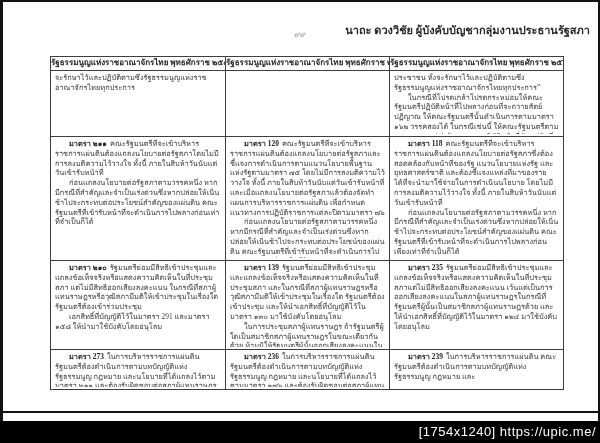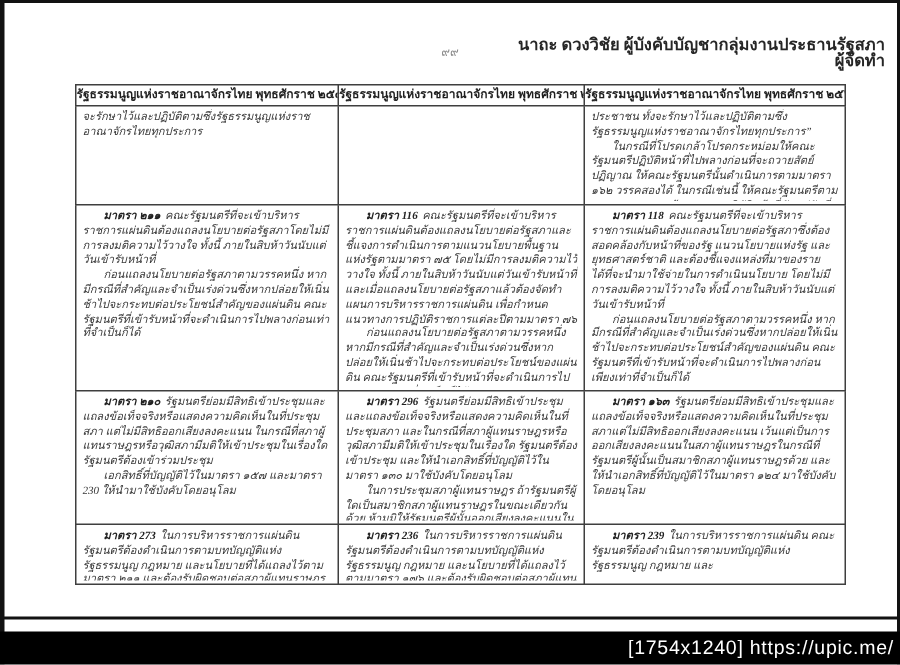--- a/index.html
+++ b/index.html
@@ -30,21 +30,21 @@
   }
   table.cmp th,table.cmp td{
     border:1px solid #3f3f3f;vertical-align:top;
     padding:0;margin:0;
   }
   table.cmp th{
     height:13px;font-size:8px;line-height:12px;font-weight:bold;
     text-align:center;color:#1f1f1f;overflow:hidden;white-space:nowrap;
   }
   table.cmp td{padding:2px 4px;}
-  .cellbox{overflow:hidden;font-style:italic;}
+  .cellbox{overflow:hidden;}
   .r0 .cellbox{height:61px;}
   .r1 .cellbox{height:119px;}
   .r2 .cellbox{height:84px;}
   .r3 .cellbox{height:35px;}
   .para{
     margin:0;font-size:7.4px;line-height:9.8px;color:#383838;
     text-align:left;word-break:break-word;
   }
   .para.indent{text-indent:14px;}
   .lead{font-weight:bold;color:#222;margin-right:3px;text-align:right;}
@@ -64,21 +64,20 @@
 
 <div>
   <div class="edge-top"></div>
   <div class="edge-left"></div>
   <div class="edge-right"></div>
 
   <div class="page-num">๙๙</div>
 
   <div class="credit">
     <div>นาถะ ดวงวิชัย ผู้บังคับบัญชากลุ่มงานประธานรัฐสภา</div>
-    <div>ผู้จัดทำ</div>
   </div>
 
   <table class="cmp">
     <colgroup>
       <col style="width:175px">
         <col style="width:164px">
         <col style="width:174px">
     </colgroup>
     <thead>
       <tr>
@@ -106,47 +105,47 @@
         </tr>
         <tr class="r1">
           <td>
             <div class="cellbox">
               <p class="para indent"><b class="lead">มาตรา ๒๑๑</b>คณะรัฐมนตรีที่จะเข้าบริหารราชการแผ่นดินต้องแถลงนโยบายต่อรัฐสภาโดยไม่มีการลงมติความไว้วางใจ ทั้งนี้ ภายในสิบห้าวันนับแต่วันเข้ารับหน้าที่</p>
               <p class="para indent">ก่อนแถลงนโยบายต่อรัฐสภาตามวรรคหนึ่ง หากมีกรณีที่สำคัญและจำเป็นเร่งด่วนซึ่งหากปล่อยให้เนิ่นช้าไปจะกระทบต่อประโยชน์สำคัญของแผ่นดิน คณะรัฐมนตรีที่เข้ารับหน้าที่จะดำเนินการไปพลางก่อนเท่าที่จำเป็นก็ได้</p>
             </div>
           </td>
           <td>
             <div class="cellbox">
-              <p class="para indent"><b class="lead">มาตรา 116</b>คณะรัฐมนตรีที่จะเข้าบริหารราชการแผ่นดินต้องแถลงนโยบายต่อรัฐสภาและชี้แจงการดำเนินการตามแนวนโยบายพื้นฐานแห่งรัฐตามมาตรา ๗๕ โดยไม่มีการลงมติความไว้วางใจ ทั้งนี้ ภายในสิบห้าวันนับแต่วันเข้ารับหน้าที่ และเมื่อแถลงนโยบายต่อรัฐสภาแล้วต้องจัดทำแผนการบริหารราชการแผ่นดิน เพื่อกำหนดแนวทางการปฏิบัติราชการแต่ละปีตามมาตรา ๗๖</p>
+              <p class="para indent"><b class="lead">มาตรา 120</b>คณะรัฐมนตรีที่จะเข้าบริหารราชการแผ่นดินต้องแถลงนโยบายต่อรัฐสภาและชี้แจงการดำเนินการตามแนวนโยบายพื้นฐานแห่งรัฐตามมาตรา ๗๕ โดยไม่มีการลงมติความไว้วางใจ ทั้งนี้ ภายในสิบห้าวันนับแต่วันเข้ารับหน้าที่ และเมื่อแถลงนโยบายต่อรัฐสภาแล้วต้องจัดทำแผนการบริหารราชการแผ่นดิน เพื่อกำหนดแนวทางการปฏิบัติราชการแต่ละปีตามมาตรา ๗๖</p>
               <p class="para indent">ก่อนแถลงนโยบายต่อรัฐสภาตามวรรคหนึ่ง หากมีกรณีที่สำคัญและจำเป็นเร่งด่วนซึ่งหากปล่อยให้เนิ่นช้าไปจะกระทบต่อประโยชน์ของแผ่นดิน คณะรัฐมนตรีที่เข้ารับหน้าที่จะดำเนินการไปพลางก่อนเท่าที่จำเป็นก็ได้</p>
             </div>
           </td>
           <td>
             <div class="cellbox">
               <p class="para indent"><b class="lead">มาตรา 118</b>คณะรัฐมนตรีที่จะเข้าบริหารราชการแผ่นดินต้องแถลงนโยบายต่อรัฐสภาซึ่งต้องสอดคล้องกับหน้าที่ของรัฐ แนวนโยบายแห่งรัฐ และยุทธศาสตร์ชาติ และต้องชี้แจงแหล่งที่มาของรายได้ที่จะนำมาใช้จ่ายในการดำเนินนโยบาย โดยไม่มีการลงมติความไว้วางใจ ทั้งนี้ ภายในสิบห้าวันนับแต่วันเข้ารับหน้าที่</p>
               <p class="para indent">ก่อนแถลงนโยบายต่อรัฐสภาตามวรรคหนึ่ง หากมีกรณีที่สำคัญและจำเป็นเร่งด่วนซึ่งหากปล่อยให้เนิ่นช้าไปจะกระทบต่อประโยชน์สำคัญของแผ่นดิน คณะรัฐมนตรีที่เข้ารับหน้าที่จะดำเนินการไปพลางก่อนเพียงเท่าที่จำเป็นก็ได้</p>
             </div>
           </td>
         </tr>
         <tr class="r2">
           <td>
             <div class="cellbox">
               <p class="para indent"><b class="lead">มาตรา ๒๑๐</b>รัฐมนตรีย่อมมีสิทธิเข้าประชุมและแถลงข้อเท็จจริงหรือแสดงความคิดเห็นในที่ประชุมสภา แต่ไม่มีสิทธิออกเสียงลงคะแนน ในกรณีที่สภาผู้แทนราษฎรหรือวุฒิสภามีมติให้เข้าประชุมในเรื่องใด รัฐมนตรีต้องเข้าร่วมประชุม</p>
-              <p class="para indent">เอกสิทธิ์ที่บัญญัติไว้ในมาตรา ๑๕๗ และมาตรา 230 ให้นำมาใช้บังคับโดยอนุโลม</p>
+              <p class="para indent">เอกสิทธิ์ที่บัญญัติไว้ในมาตรา 291 และมาตรา ๑๕๘ ให้นำมาใช้บังคับโดยอนุโลม</p>
             </div>
           </td>
           <td>
             <div class="cellbox">
-              <p class="para indent"><b class="lead">มาตรา 296</b>รัฐมนตรีย่อมมีสิทธิเข้าประชุมและแถลงข้อเท็จจริงหรือแสดงความคิดเห็นในที่ประชุมสภา และในกรณีที่สภาผู้แทนราษฎรหรือวุฒิสภามีมติให้เข้าประชุมในเรื่องใด รัฐมนตรีต้องเข้าประชุม และให้นำเอกสิทธิ์ที่บัญญัติไว้ในมาตรา ๑๓๐ มาใช้บังคับโดยอนุโลม</p>
+              <p class="para indent"><b class="lead">มาตรา 139</b>รัฐมนตรีย่อมมีสิทธิเข้าประชุมและแถลงข้อเท็จจริงหรือแสดงความคิดเห็นในที่ประชุมสภา และในกรณีที่สภาผู้แทนราษฎรหรือวุฒิสภามีมติให้เข้าประชุมในเรื่องใด รัฐมนตรีต้องเข้าประชุม และให้นำเอกสิทธิ์ที่บัญญัติไว้ในมาตรา ๑๓๐ มาใช้บังคับโดยอนุโลม</p>
               <p class="para indent">ในการประชุมสภาผู้แทนราษฎร ถ้ารัฐมนตรีผู้ใดเป็นสมาชิกสภาผู้แทนราษฎรในขณะเดียวกันด้วย ห้ามมิให้รัฐมนตรีผู้นั้นออกเสียงลงคะแนนในเรื่องที่เกี่ยวกับการดำรงตำแหน่ง การปฏิบัติหน้าที่หรือการมีส่วนได้เสียในเรื่องนั้น</p>
             </div>
           </td>
           <td>
             <div class="cellbox">
-              <p class="para indent"><b class="lead">มาตรา ๑๖๓</b>รัฐมนตรีย่อมมีสิทธิเข้าประชุมและแถลงข้อเท็จจริงหรือแสดงความคิดเห็นในที่ประชุมสภาแต่ไม่มีสิทธิออกเสียงลงคะแนน เว้นแต่เป็นการออกเสียงลงคะแนนในสภาผู้แทนราษฎรในกรณีที่รัฐมนตรีผู้นั้นเป็นสมาชิกสภาผู้แทนราษฎรด้วย และให้นำเอกสิทธิ์ที่บัญญัติไว้ในมาตรา ๑๒๔ มาใช้บังคับโดยอนุโลม</p>
+              <p class="para indent"><b class="lead">มาตรา 235</b>รัฐมนตรีย่อมมีสิทธิเข้าประชุมและแถลงข้อเท็จจริงหรือแสดงความคิดเห็นในที่ประชุมสภาแต่ไม่มีสิทธิออกเสียงลงคะแนน เว้นแต่เป็นการออกเสียงลงคะแนนในสภาผู้แทนราษฎรในกรณีที่รัฐมนตรีผู้นั้นเป็นสมาชิกสภาผู้แทนราษฎรด้วย และให้นำเอกสิทธิ์ที่บัญญัติไว้ในมาตรา ๑๒๔ มาใช้บังคับโดยอนุโลม</p>
             </div>
           </td>
         </tr>
         <tr class="r3">
           <td>
             <div class="cellbox">
               <p class="para indent"><b class="lead">มาตรา 273</b>ในการบริหารราชการแผ่นดิน รัฐมนตรีต้องดำเนินการตามบทบัญญัติแห่งรัฐธรรมนูญ กฎหมาย และนโยบายที่ได้แถลงไว้ตามมาตรา ๒๑๑ และต้องรับผิดชอบต่อสภาผู้แทนราษฎรใน</p>
             </div>
           </td>
           <td>

